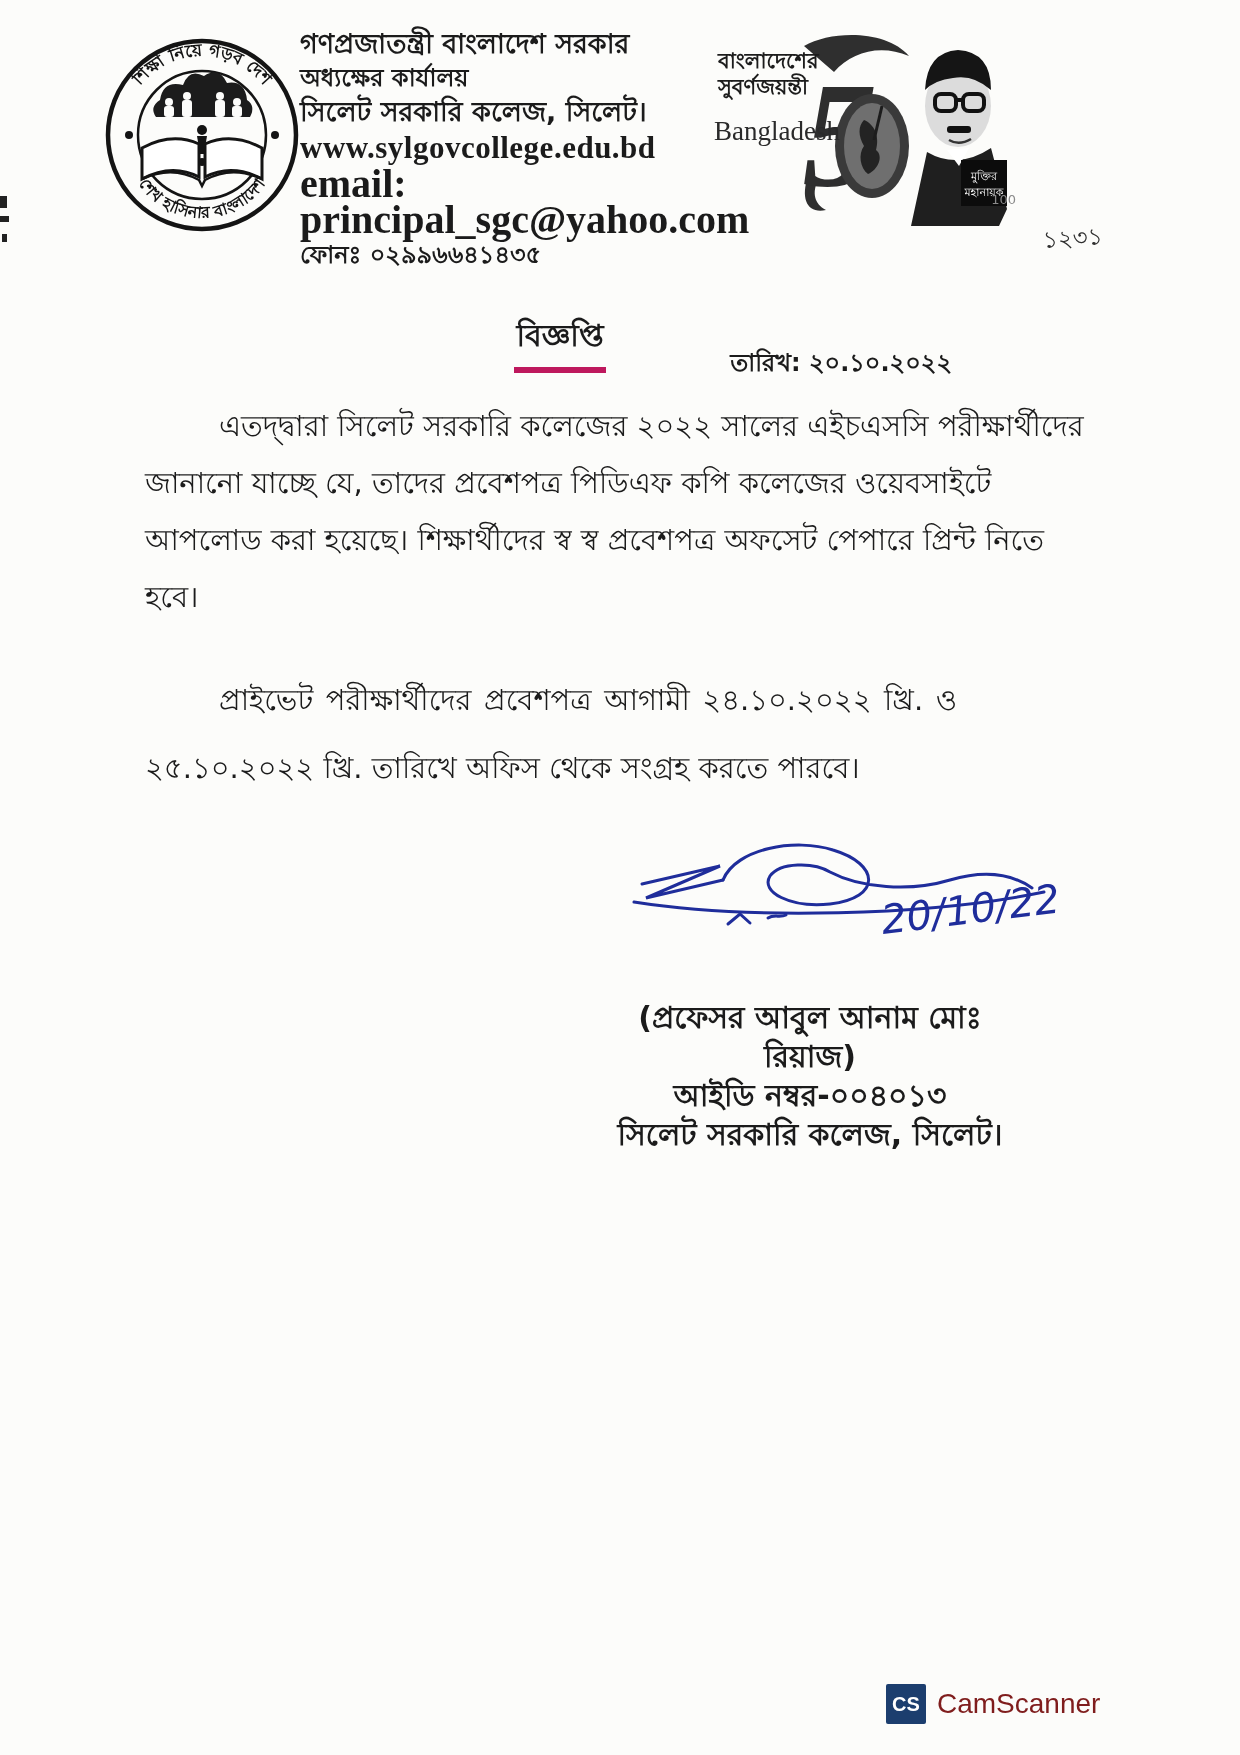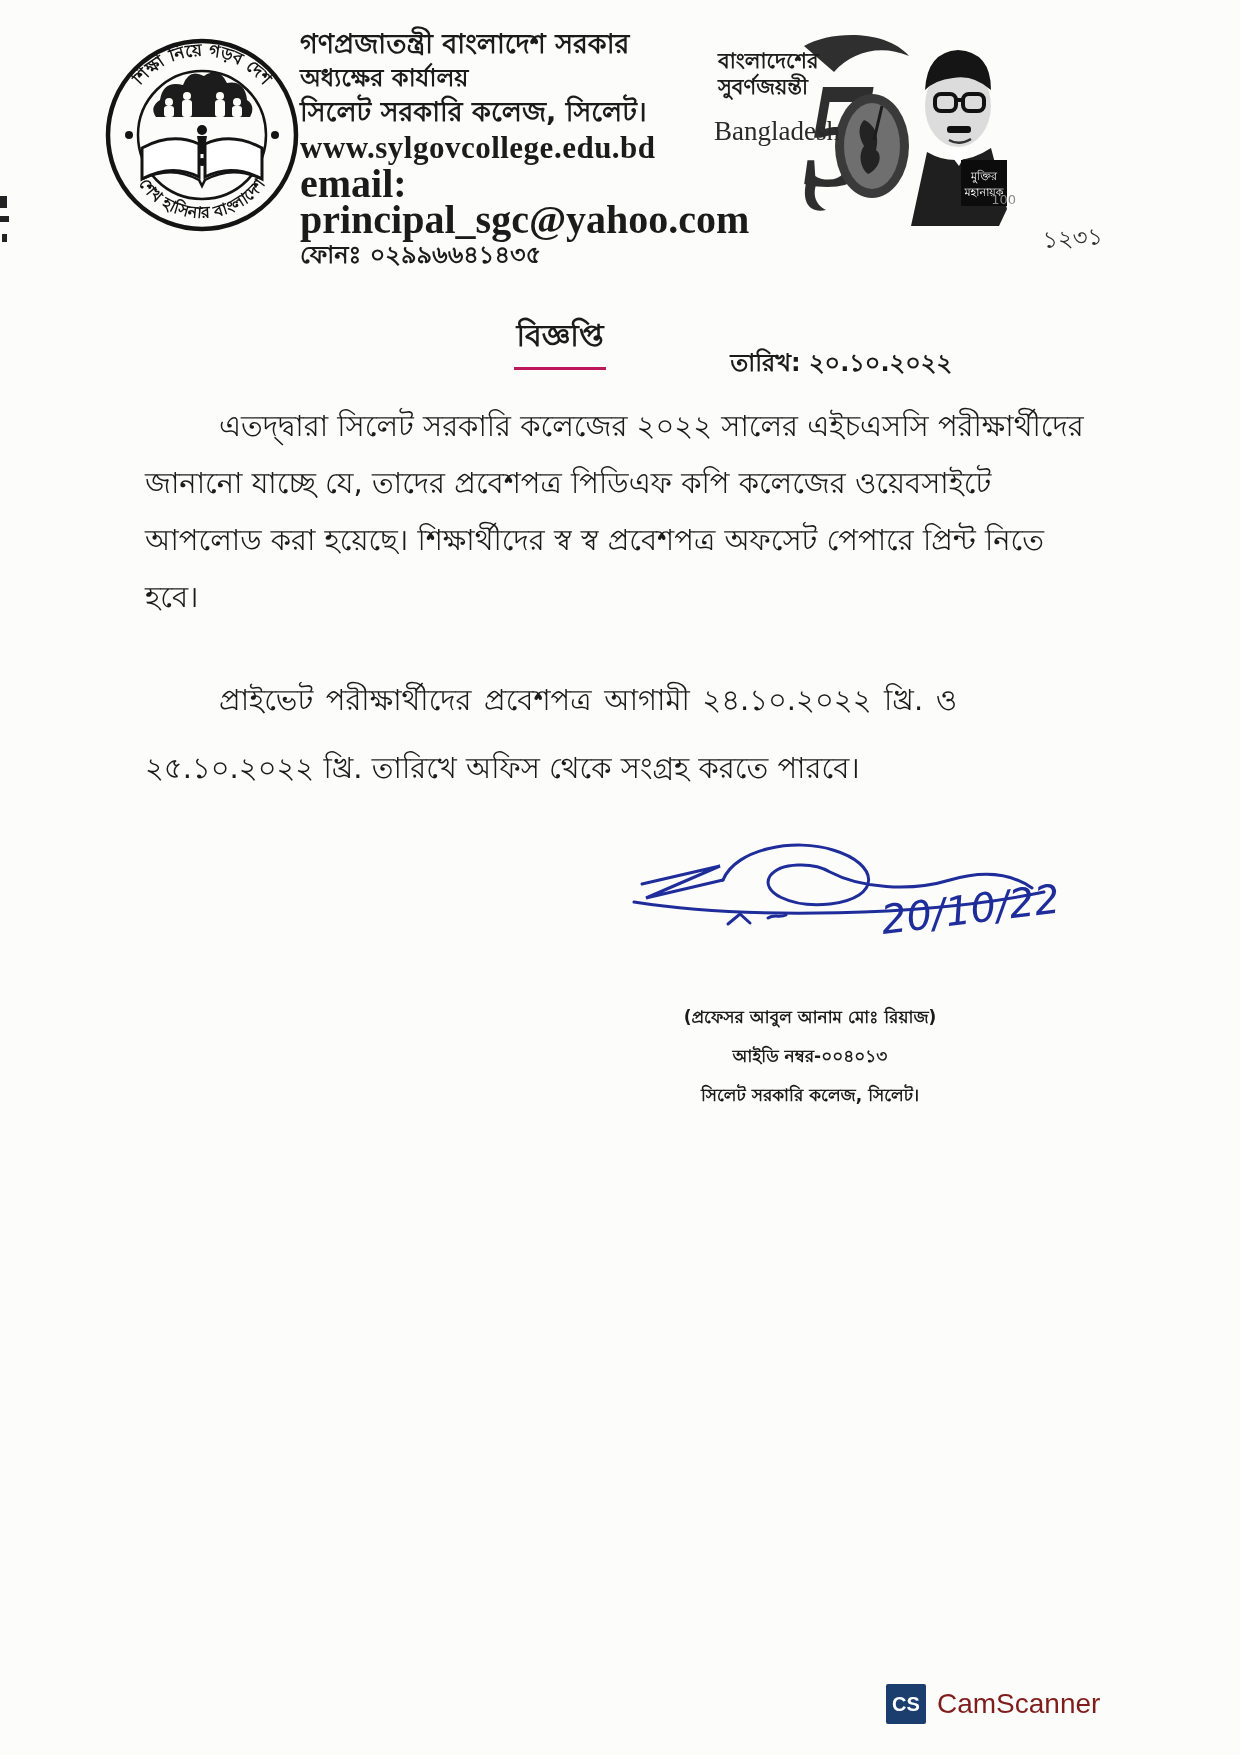--- a/index.html
+++ b/index.html
@@ -27,33 +27,33 @@
   .office .ln3 { font-size:27px; font-weight:700; line-height:36px; }
   .office .web { font-family:"Liberation Serif",serif; font-weight:700; font-size:31px; line-height:36px; letter-spacing:0.5px; }
   .office .mail { font-family:"Liberation Serif",serif; font-weight:700; font-size:40px; line-height:36px; }
   .office .phone { font-size:24px; font-weight:700; line-height:34px; }
   .jubilee { position:absolute; left:712px; top:28px; }
   .portrait { position:absolute; left:903px; top:34px; }
   .scan-number { position:absolute; left:1043px; top:220px; font-size:23px; color:#2e2e2e; transform:rotate(-4deg); }
 
   
   .title-wrap { position:absolute; left:0; top:312px; width:1120px; text-align:center; }
-  .title { display:inline-block; font-size:30px; font-weight:700; border-bottom:3px solid #be185d; padding:0 2px 4px 2px; }
+  .title { display:inline-block; font-size:30px; font-weight:700; border-bottom:6px solid #be185d; padding:0 2px 4px 2px; }
   .date-line { position:absolute; top:344px; right:288px; font-size:24px; font-weight:600; }
 
   .body { position:absolute; left:145px; top:398px; width:812px; font-size:29px; }
   .body .line { line-height:57px; text-align:justify; text-align-last:justify; white-space:nowrap; }
   .body .line.short { text-align-last:left; white-space:normal; }
   .body .line.indent { padding-left:74px; }
   .body .para2 { margin-top:40px; }
   .body .para2 .line { line-height:68px; }
 
   
   .sig-scribble { position:absolute; left:628px; top:822px; }
-  .sig-block { position:absolute; left:600px; top:998px; width:420px; text-align:center; font-size:17px; font-weight:600; }
+  .sig-block { position:absolute; left:600px; top:998px; width:420px; text-align:center; font-size:30px; font-weight:600; }
   .sig-block div { line-height:39px; }
 
   
   .camscanner { position:absolute; left:886px; top:1684px; display:flex; align-items:center; }
   .cs-badge { width:40px; height:40px; border-radius:2px; background:#1c3e6e; color:#ffffff;
     display:flex; align-items:center; justify-content:center;
     font-family:"Liberation Sans",sans-serif; font-weight:700; font-size:20px; }
   .cs-label { margin-left:11px; font-family:"Liberation Sans",sans-serif; font-size:28px; color:#7f1d1d; }
 </style>
 </head>

